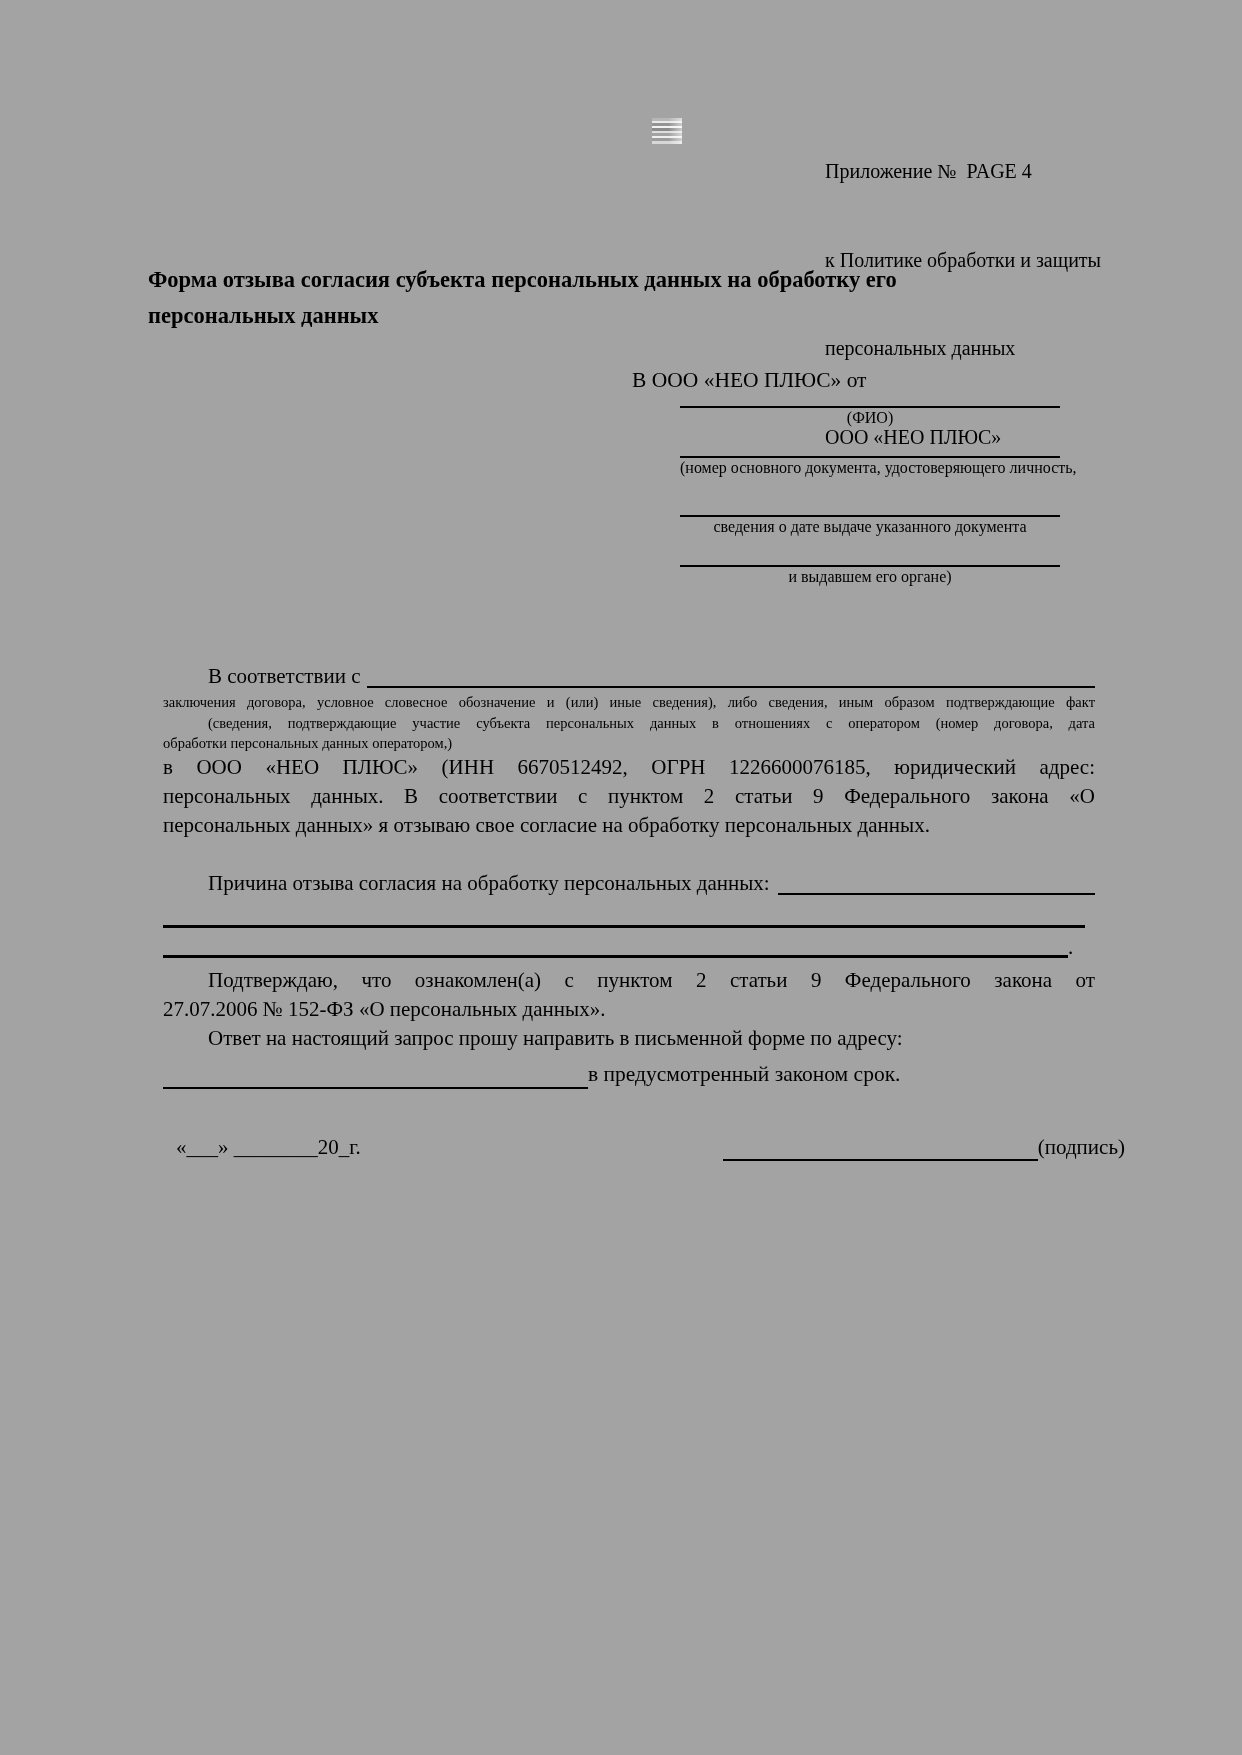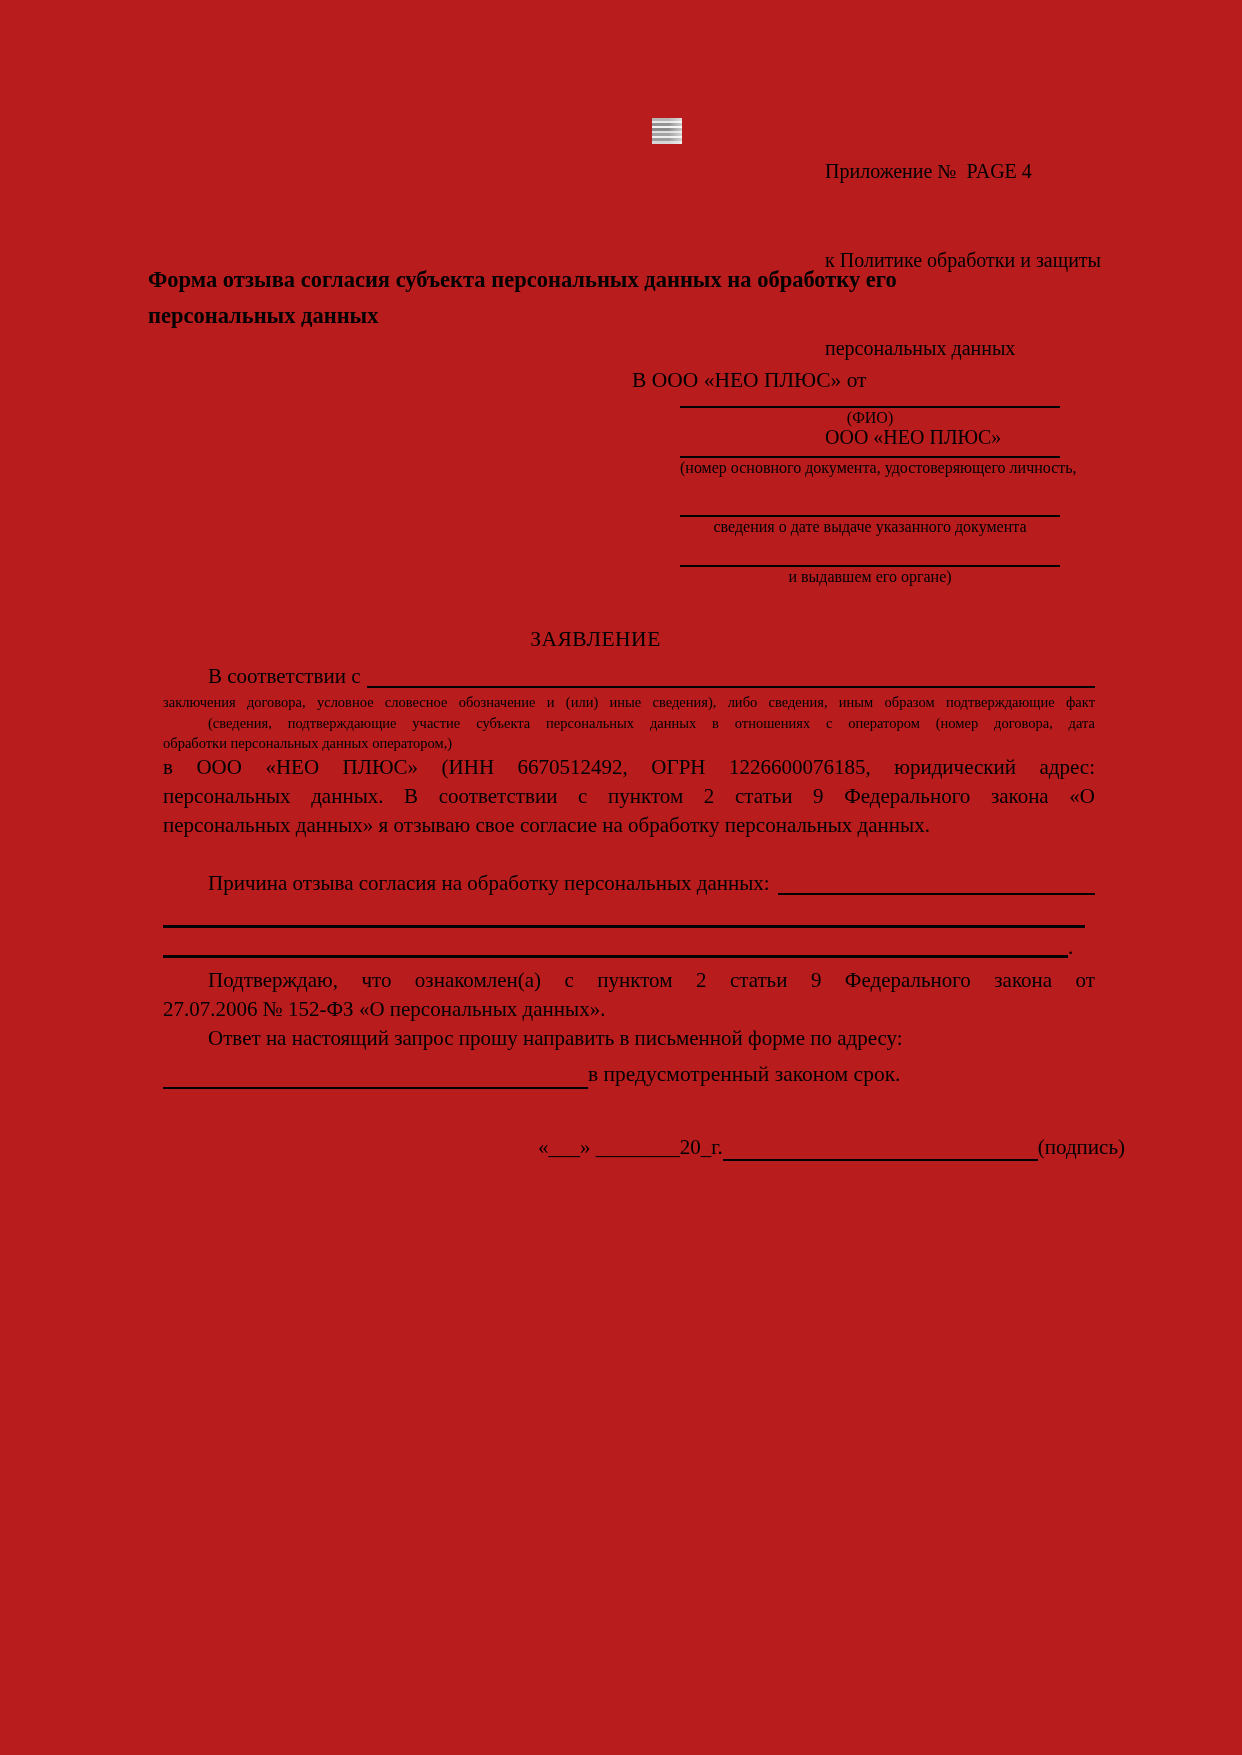--- a/index.html
+++ b/index.html
@@ -2,21 +2,21 @@
 <html><head>
 <meta charset="utf-8">
 <style>
   * { margin:0; padding:0; box-sizing:border-box; }
   html,body { background:#ffffff; }
   body { font-family:"Liberation Serif","DejaVu Serif",serif; color:#000; }
 
   .page {
     position:relative;
     width:1242px; height:1755px;
-    background:#b91c1c;
+    background:#a3a3a3;
     overflow:hidden;
   }
 
   
   .marker {
     position:absolute; left:652px; top:118px;
     width:30px; height:26px;
     background:
       linear-gradient(to right, rgba(255,255,255,0) 55%, rgba(255,255,255,.55)),
       linear-gradient(to bottom,
@@ -114,21 +114,21 @@
   .address-row {
     position:absolute; left:163px; top:1053px; width:932px;
     font-size:21.5px; line-height:29px; display:flex; align-items:flex-end;margin-top:7px;
   }
   .address-row .ablank { width:425px; border-bottom:2px solid #000; height:27px; }
   .address-row .txt { white-space:pre; }
 
   .sig-row {
     position:absolute; left:176px; top:1133px; width:949px;
     font-size:21px; line-height:28px;
-    display:flex; justify-content:flex-end; align-items:flex-end;
+    display:flex; justify-content:space-between; align-items:flex-end;
   }
   .sig-row .date { white-space:pre; }
   .sig-right { display:flex; align-items:flex-end; }
   .sig-right .sblank { width:315px; height:26px; border-bottom:2px solid #000; }
   .sig-right .cap { white-space:pre; }
 </style>
 </head>
 <body>
 
 <div class="page">
@@ -153,21 +153,20 @@
     <div class="blank b1"></div>
     <div class="caption">(ФИО)</div>
     <div class="blank b2"></div>
     <div class="caption">(номер основного документа, удостоверяющего личность,</div>
     <div class="blank b3"></div>
     <div class="caption">сведения о дате выдаче указанного документа</div>
     <div class="blank b4"></div>
     <div class="caption">и выдавшем его органе)</div>
   </div>
 
-  <div class="heading">ЗАЯВЛЕНИЕ</div>
 
   <div class="intro row">
     <span class="txt">В соответствии с</span>
     <span class="fill-blank"></span>
   </div>
 
   <div class="footnote">
     <div class="jl">заключения договора, условное словесное обозначение и (или) иные сведения), либо сведения, иным образом подтверждающие факт</div>
     <div class="jl first">(сведения, подтверждающие участие субъекта персональных данных в отношениях с оператором (номер договора, дата</div>
     <div>обработки персональных данных оператором,)</div>

